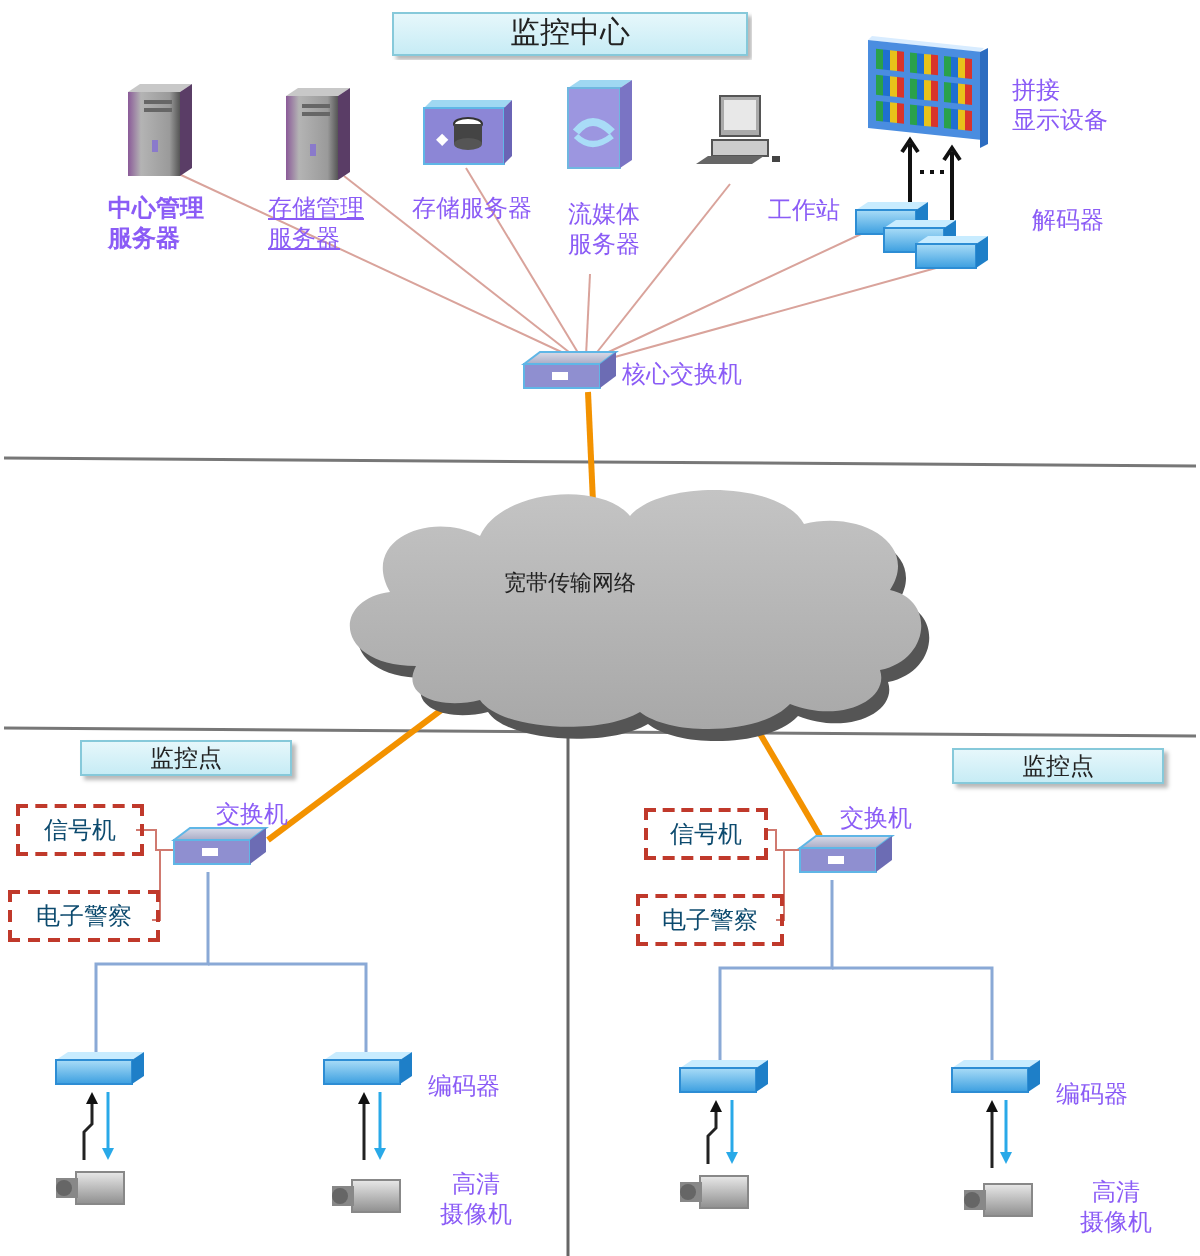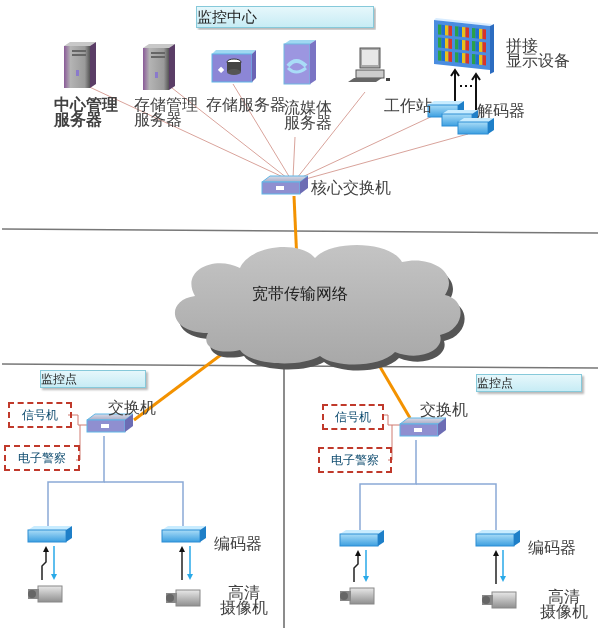--- a/index.html
+++ b/index.html
@@ -1,25 +1,25 @@
 <!DOCTYPE html>
 <html><head>
 <meta charset="utf-8">
 <style>
   html, body { margin: 0; padding: 0; background: #ffffff; }
   body { width: 600px; height: 628px; position: relative; overflow: hidden;
          font-family: "DejaVu Sans", "Liberation Sans", sans-serif; }
   #stage { position: absolute; left: 0; top: 0; width: 600px; height: 628px; }
-  .lbl { position: absolute; font-size: 16px; color: #404040; line-height: 15px; white-space: pre; }
+  .lbl { position: absolute; font-size: 12px; color: #8b5cf6; line-height: 15px; white-space: pre; }
   .title-box { position: absolute; background: linear-gradient(#e6f7fb, #c7ecf5);
                border: 1px solid #86c9da; box-shadow: 2px 2px 2px #b9b9b9;
-               text-align: left; color: #222; font-family: Liberation Serif, serif; }
+               text-align: center; color: #222; font-family: Liberation Serif, serif; }
   .dash-box { position: absolute; border: 2px dashed #c0392b; font-size: 12px;
               color: #0c4a6e; text-align: center; line-height: 22px; }
-  .cloud-text { position: absolute; font-size: 16px; color: #222; }
+  .cloud-text { position: absolute; font-size: 11px; color: #222; }
 </style>
 </head>
 <body>
 
 <svg id="stage" width="600" height="628" viewBox="0 0 600 628">
   <defs>
     <linearGradient id="swTop" x1="0" y1="0" x2="0" y2="1">
       <stop offset="0" stop-color="#d9dbe8"></stop>
         <stop offset="1" stop-color="#a9acc6"></stop>
     </linearGradient>
@@ -283,27 +283,27 @@
   </g>
   <g transform="translate(482,592)">
     <rect x="10" y="0" width="24" height="16" fill="url(#camG)" stroke="#888"></rect>
       <rect x="0" y="3" width="11" height="10" fill="#888"></rect>
       <circle cx="4" cy="8" r="4" fill="#666"></circle>
   </g>
 </svg>
 
 <div class="lbl" style="left:54px;top:97px;font-weight:bold;">中心管理
 服务器</div>
-<div class="lbl" style="left:134px;top:97px;">存储管理
+<div class="lbl" style="left:134px;top:97px;text-decoration:underline;">存储管理
 服务器</div>
 <div class="lbl" style="left:206px;top:97px;">存储服务器</div>
 <div class="lbl" style="left:284px;top:100px;">流媒体
 服务器</div>
 <div class="lbl" style="left:384px;top:98px;">工作站</div>
-<div class="lbl" style="left:477px;top:103px;">解码器</div>
+<div class="lbl" style="left:516px;top:103px;">解码器</div>
 <div class="lbl" style="left:506px;top:38px;">拼接
 显示设备</div>
 <div class="lbl" style="left:311px;top:180px;">核心交换机</div>
 
 <div class="cloud-text" style="left:252px;top:284px;">宽带传输网络</div>
 
 <div class="title-box" style="left:40px;top:370px;width:104px;height:16px;font-size:12px;line-height:16px;">监控点</div>
 <div class="lbl" style="left:108px;top:400px;">交换机</div>
 <div class="dash-box" style="left:8px;top:402px;width:60px;height:22px;">信号机</div>
 <div class="dash-box" style="left:4px;top:445px;width:72px;height:22px;">电子警察</div>

